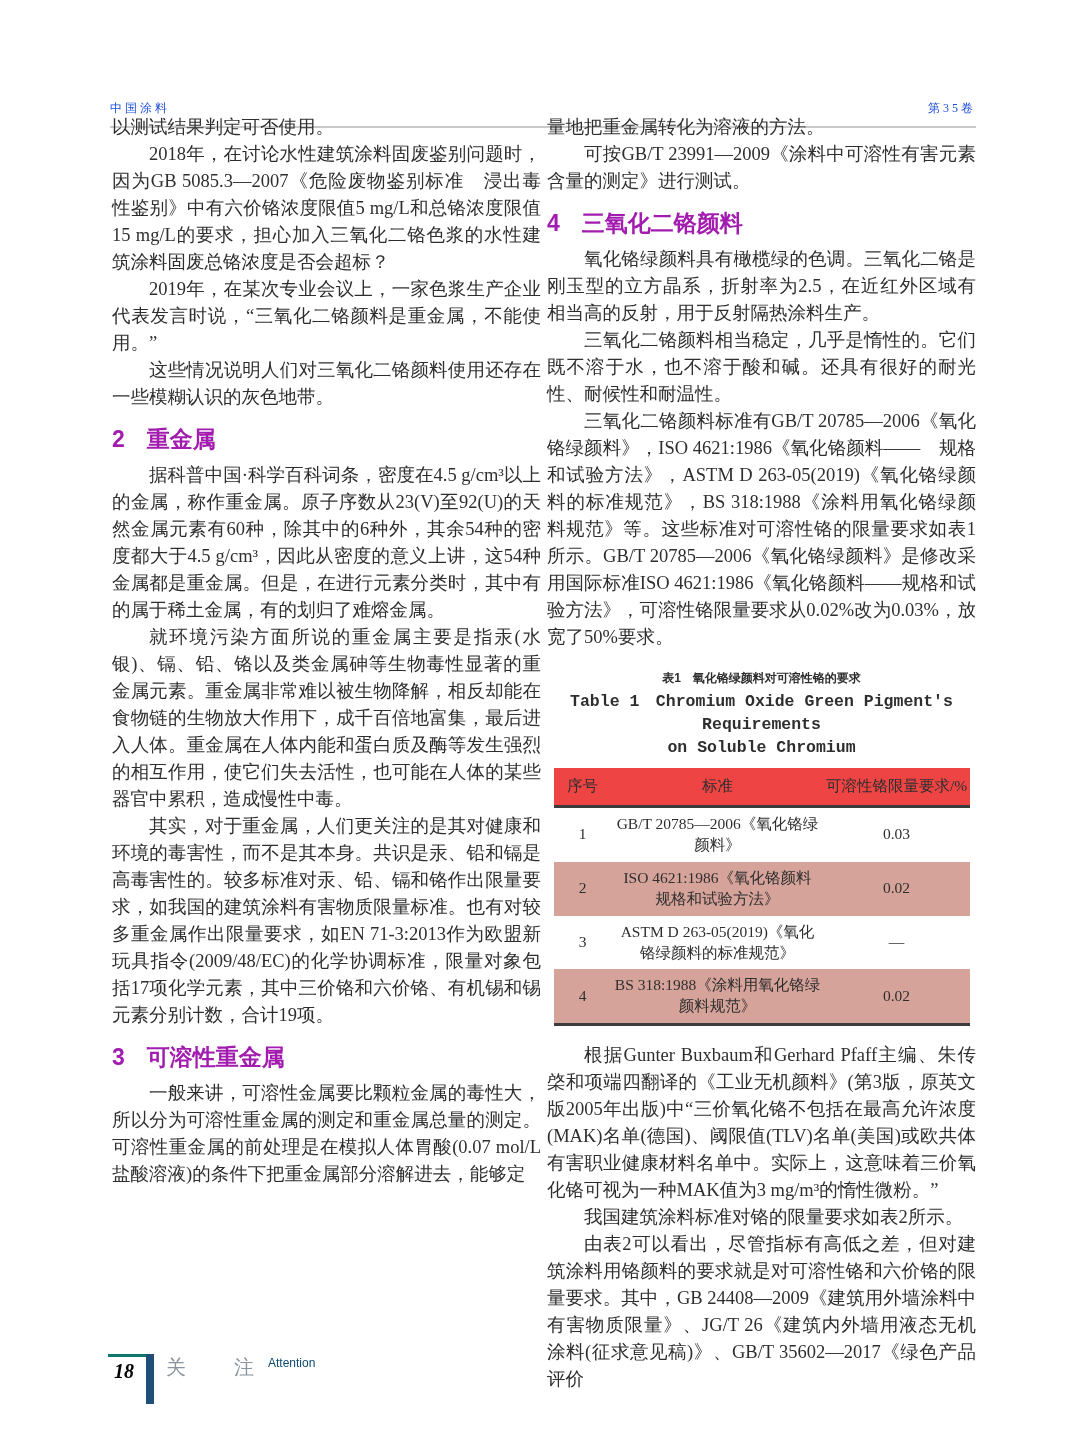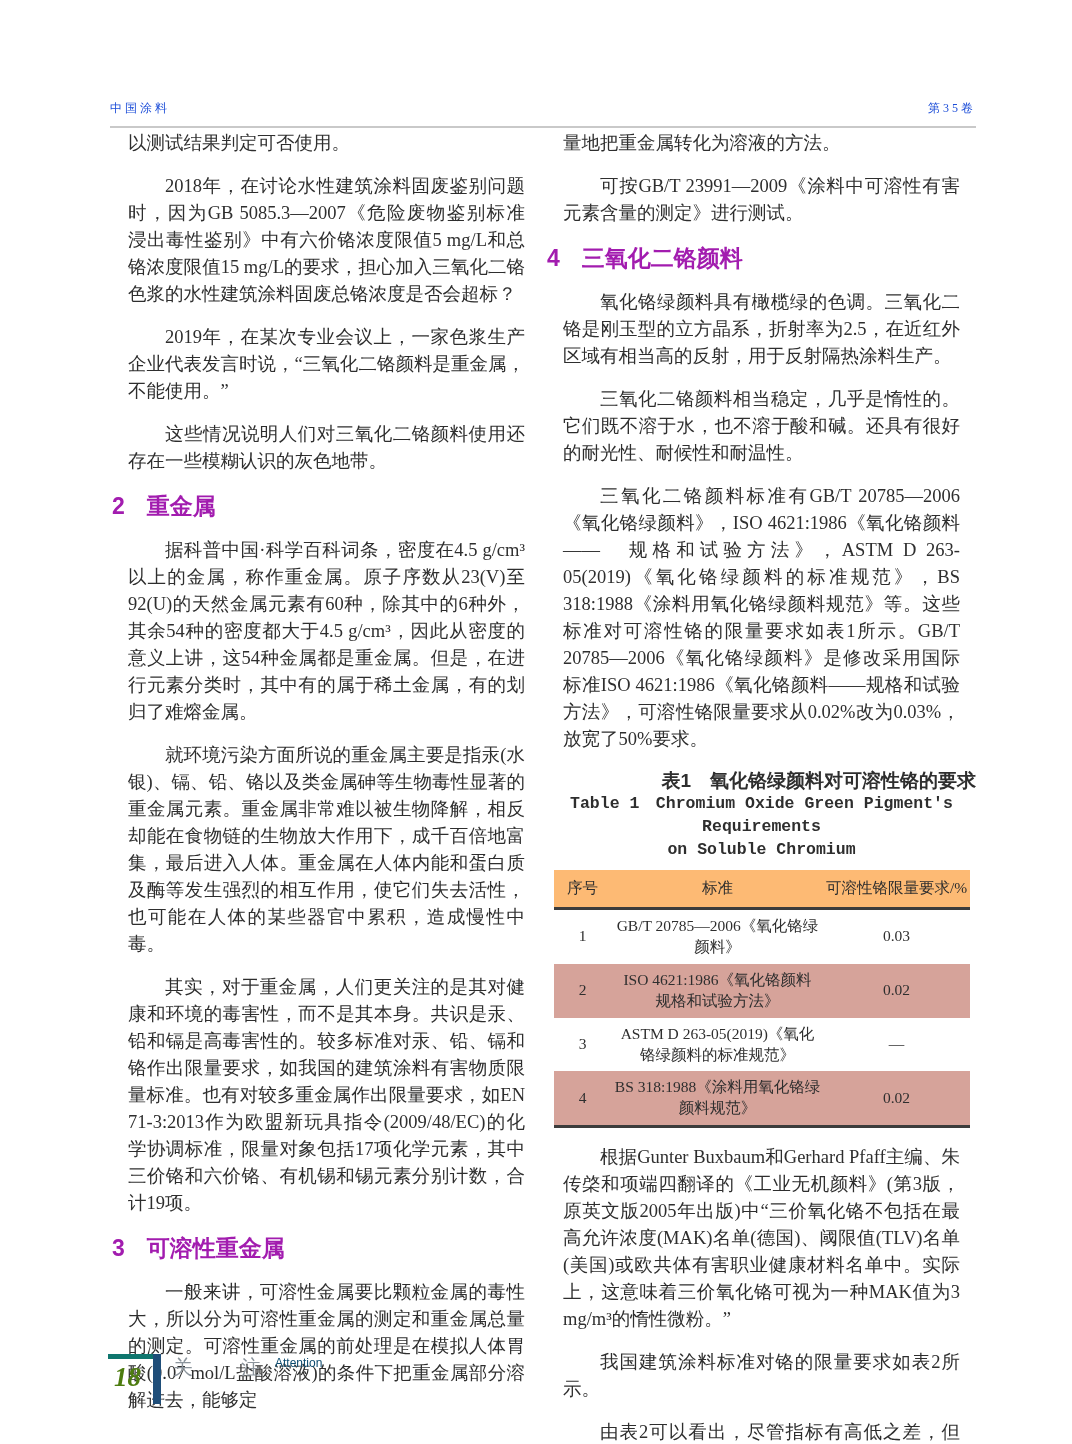--- a/index.html
+++ b/index.html
@@ -17,60 +17,60 @@
     padding-bottom:9px; border-bottom:2px solid #c9c9c9;margin-top:28px;
   }
   
   .col {
     position:absolute; top:114px; width:429px;
     font-size:18.5px; line-height:27px; text-align:justify;
     text-justify:inter-ideograph;
   }
   .col.left  { left:112px; }
   .col.right { left:547px; }
-  .col p { margin:16px; text-indent:2em; }
+  .col p { margin:0; text-indent:2em; }
   .col p.noindent { text-indent:0; }
   
   .sec {
     color:#a21caf; font-weight:bold; font-size:23px; line-height:30px;
     margin:13px 0 8px 0;
     font-family:"Liberation Sans","DejaVu Sans",sans-serif;
   }
   .sec .num { margin-right:0.95em; }
   
   .tbl-title-cn {
-    margin-top:16px; text-align:right; font-weight:bold; font-size:19px;
+    margin-top:16px; text-align:center; font-weight:bold; font-size:12px;
     line-height:23px;
     font-family:"Liberation Sans","DejaVu Sans",sans-serif;
   }
   .tbl-title-en {
     text-align:center; font-weight:bold; font-size:16.5px; line-height:23px;
     font-family:Liberation Mono, monospace;
   }
   table.t1 {
     width:416px; margin:9px auto 0 auto; border-collapse:collapse;
     font-size:15.5px; line-height:1.35; text-align:center;
   }
-  table.t1 thead tr { background:#fdba74;margin-left:24px; }
+  table.t1 thead tr { background:#ef4444;margin-left:24px; }
   table.t1 thead th {
     font-weight:normal; padding:8px 2px;
     border-bottom:3px solid #3c3c3c;
   }
   table.t1 tbody td { padding:6px 3px; vertical-align:middle; }
   table.t1 tbody tr.pink { background:#d6a39a; }
   table.t1 tbody tr:last-child td { border-bottom:3px solid #3c3c3c; }
   .after-table { margin-top:16px !important; }
   
   .pg-footer {
     position:absolute; left:108px; top:1354px;
     display:flex; align-items:flex-start;
   }
   .pagenum-box {
-    border-top:5px solid #0f766e; padding:3px 12px 0 6px;
-    color:#4d7c0f; font-size:27px; font-style:italic; font-weight:bold;
+    border-top:3px solid #0f766e; padding:3px 12px 0 6px;
+    color:#000000; font-size:20px; font-style:italic; font-weight:bold;
     font-family:"Liberation Serif","DejaVu Serif",serif;
   }
   .vbar { width:8px; height:50px; background:#1f4e79; }
   .f-labels { margin-left:12px; display:flex; flex-direction:row; }
   .f-cn {
     color:#8b949c; font-size:20px; letter-spacing:14px; line-height:26px;
     font-family:"Liberation Sans","DejaVu Sans",sans-serif;
   }
   .f-en {
     color:#0c4a6e; font-size:12px; margin-top:2px;

